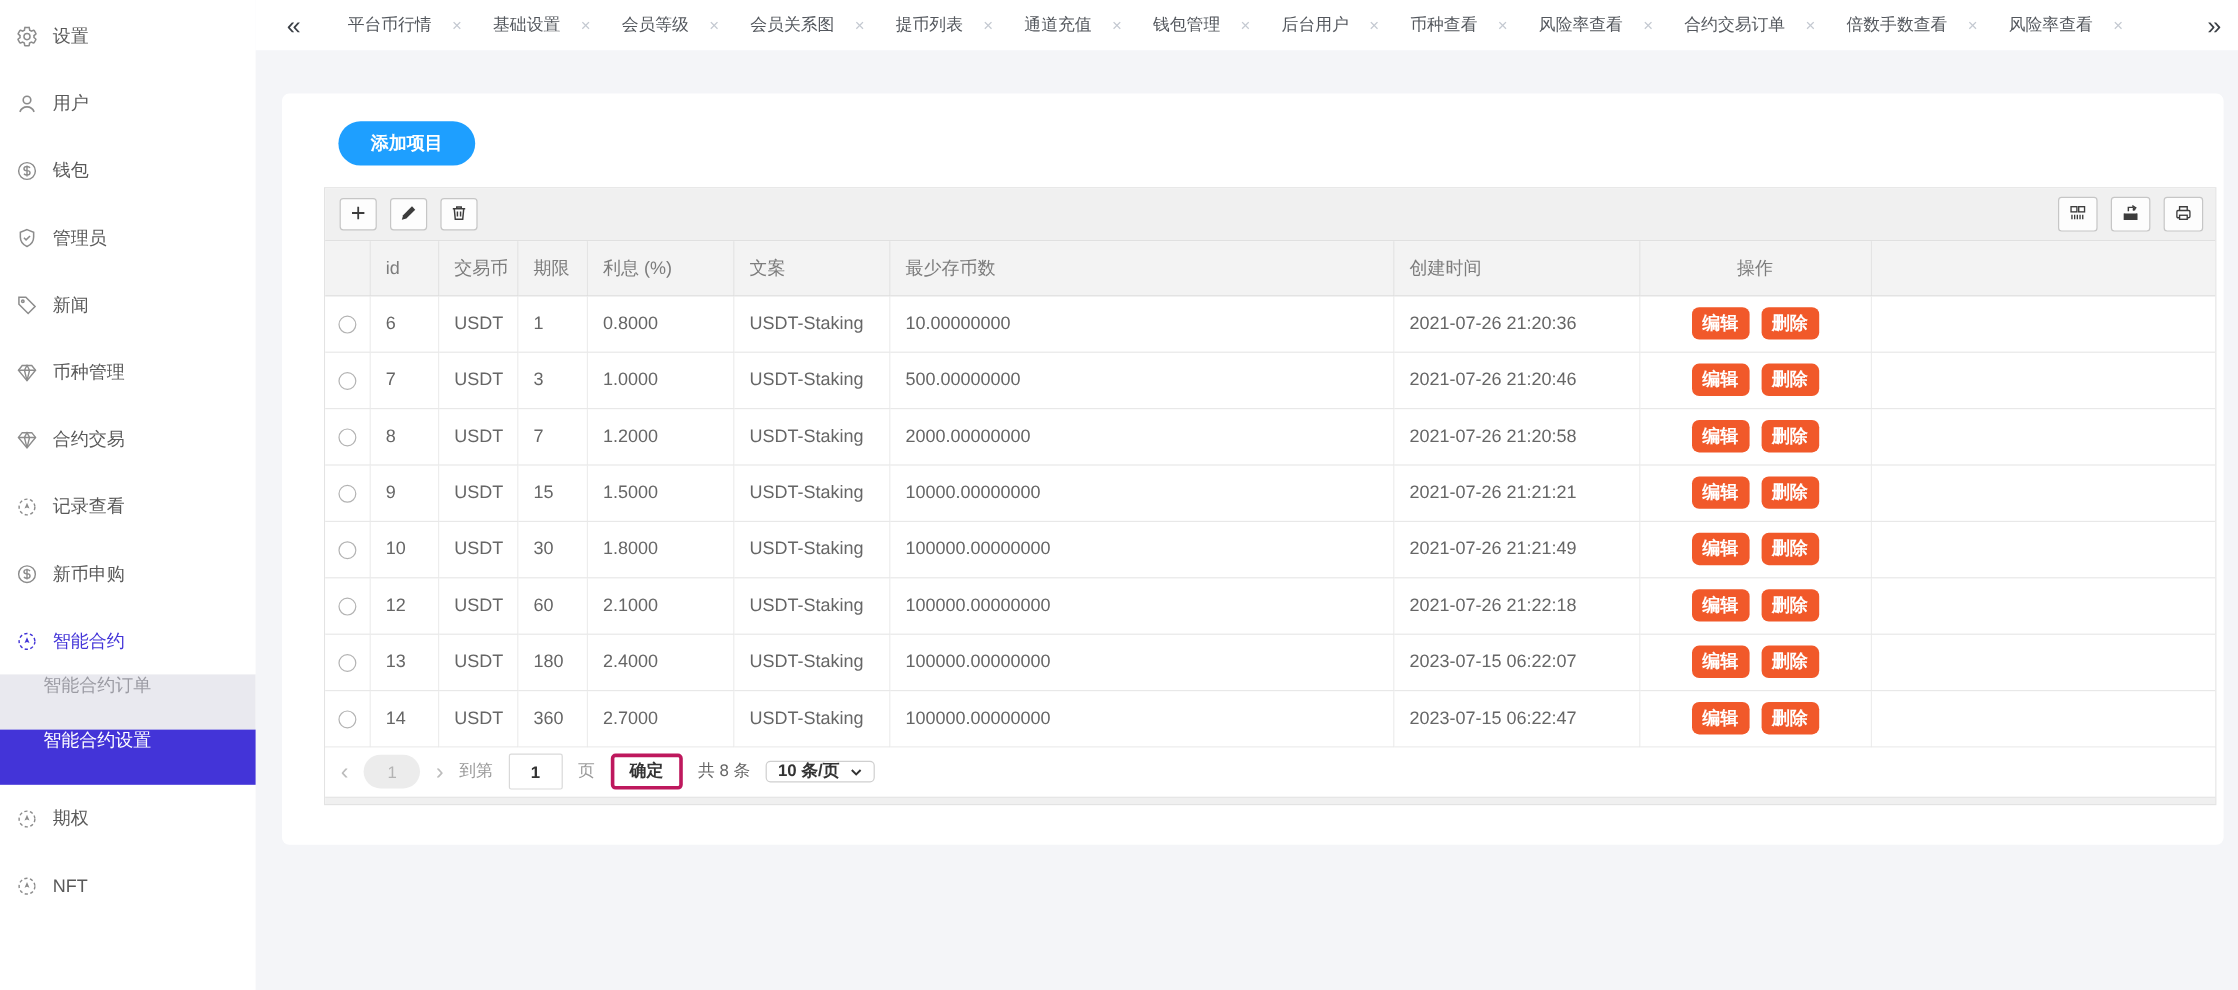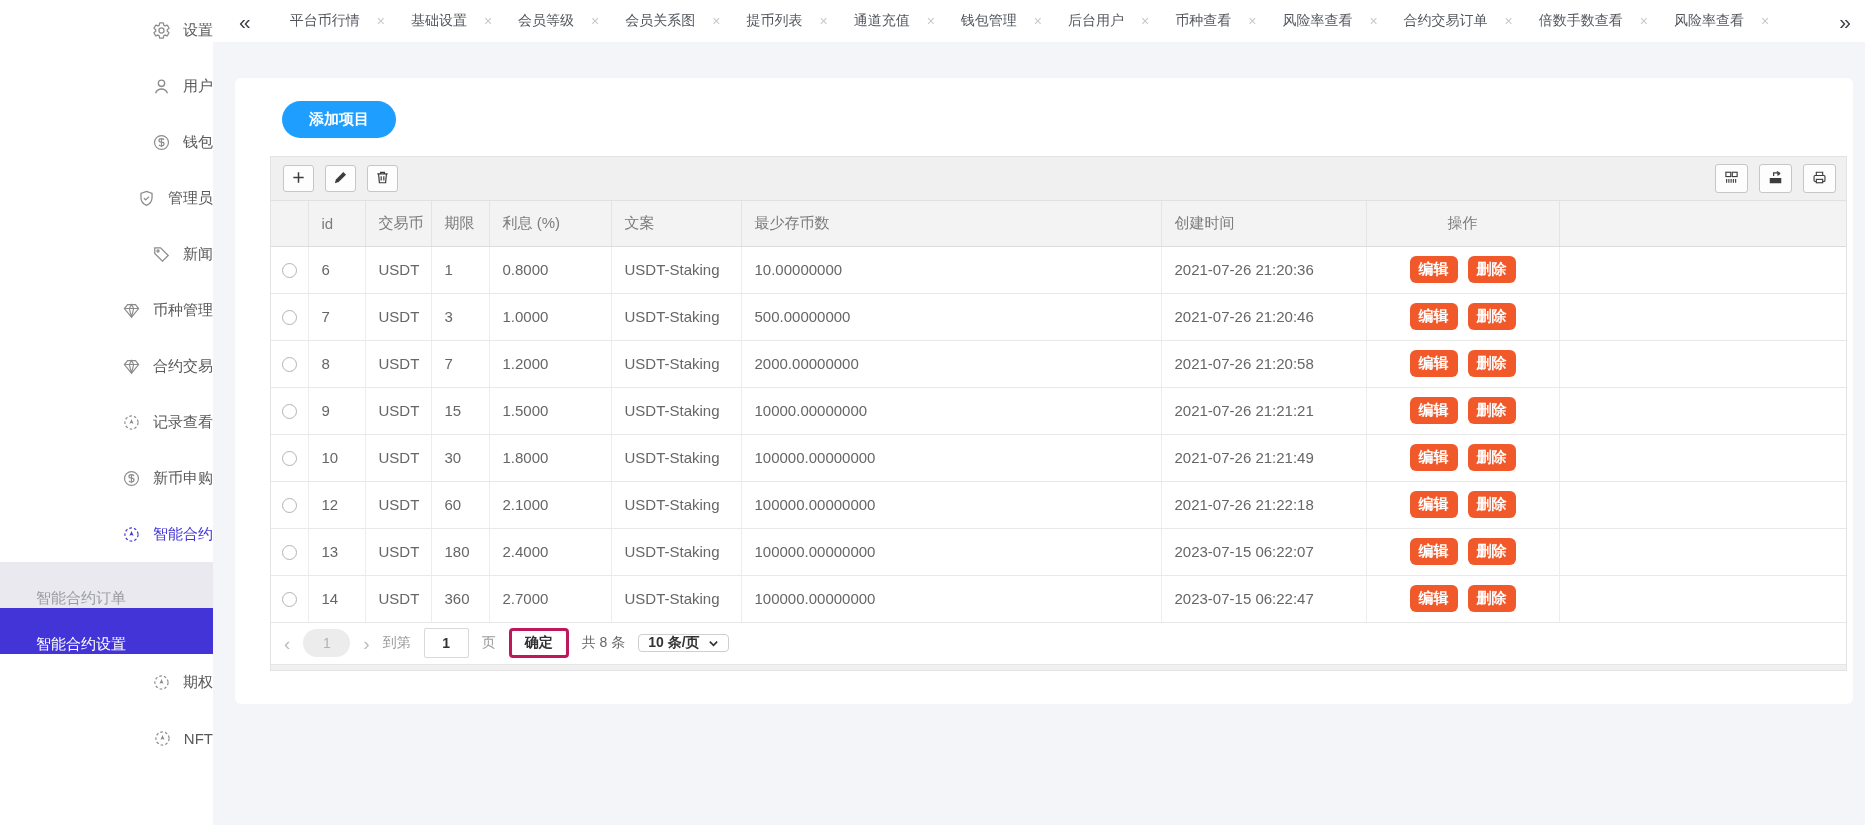--- a/index.html
+++ b/index.html
@@ -3,27 +3,27 @@
 <meta charset="utf-8">
 <style>
   * { box-sizing: border-box; margin: 0; padding: 0; }
   html,body { width:1865px; height:825px; overflow:hidden;
     font-family:"Liberation Sans","DejaVu Sans",sans-serif; background:#f5f6f8; }
 
   
   .sidebar { position:absolute; left:0; top:0; width:213px; height:825px;
     background:#ffffff; z-index:5; padding-top:2px; }
   .side-item { display:flex; align-items:center; height:56px; padding-left:13px;
-    color:#595959; font-size:15px; cursor:pointer;justify-content:flex-end; }
+    color:#595959; font-size:15px; cursor:pointer; }
   .side-item .side-icon { width:19px; height:19px; margin-right:12px; color:#8c8c8c;
     display:inline-flex; }
   .side-item .side-icon svg { width:19px; height:19px; }
   .side-item.active { color:#4334d8; }
   .side-item.active .side-icon { color:#4334d8; }
-  .side-sub { display:flex; align-items:flex-end; height:46px; padding-left:36px;
+  .side-sub { display:flex; align-items:flex-start; height:46px; padding-left:36px;
     font-size:15px; color:#595959; cursor:pointer; }
   .side-sub.sub-dim { background:#e9e9ef; color:#9b9ba3; }
   .side-sub.sub-active { background:#4334d8; color:#ffffff; }
 
   
   .tabbar { position:absolute; left:213px; top:0; right:0; height:42px; background:#ffffff;
     display:flex; align-items:center; padding:0 14px 0 26px; }
   .collapse { font-size:21px; color:#3a3f45; cursor:pointer; line-height:1; }
   .collapse.right { margin-left:auto; }
   .tabs { display:flex; align-items:center; margin-left:26px; overflow:hidden; flex:1; }

